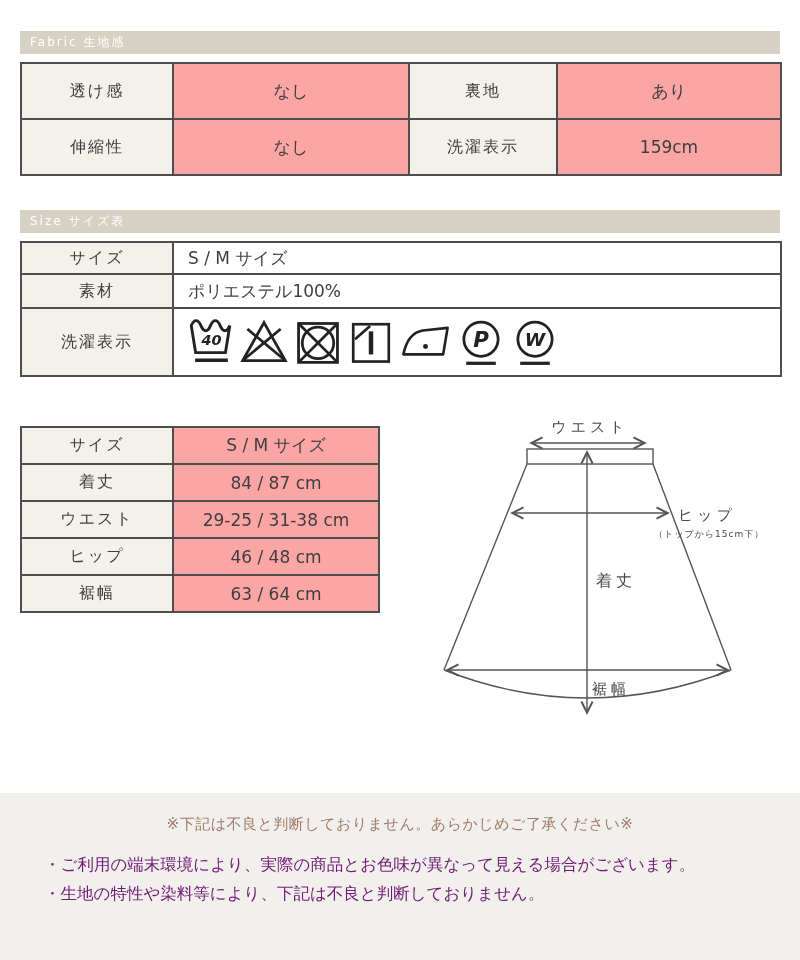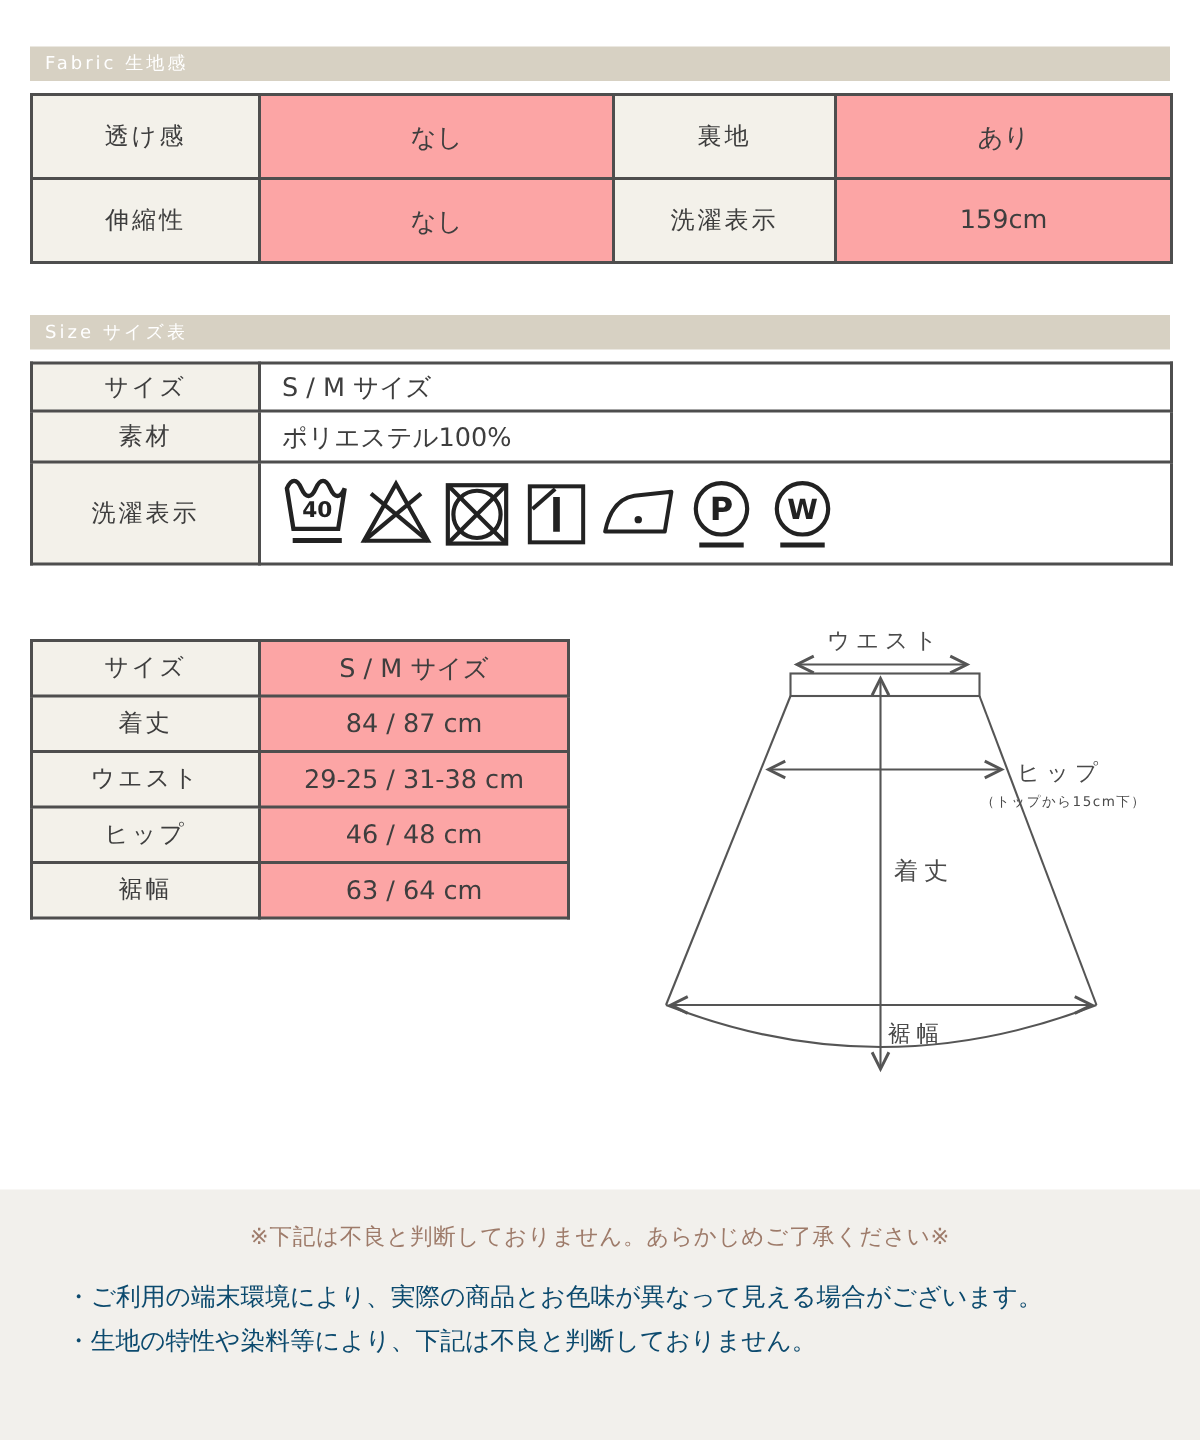--- a/index.html
+++ b/index.html
@@ -25,40 +25,40 @@
 
   .fabric-table { position:absolute; top:62px; left:20px; width:760px; }
   .fabric-table td { height:56px; }
 
   .spec-table { position:absolute; top:241px; left:20px; width:760px; }
   .spec-table tr.r1 td { height:32px; }
   .spec-table tr.r2 td { height:34px; }
   .spec-table tr.r3 td { height:68px; }
 
   .care-cell { padding:2px 0 2px 8px; }
-  .care-icons { display:flex; align-items:center; gap:4px; }
+  .care-icons { display:flex; align-items:center; gap:4px;font-style:italic; }
   .care-icons svg { display:block; }
 
   .size-table { position:absolute; top:426px; left:20px; width:358px; }
   .size-table td { height:37px; }
 
   .diagram { position:absolute; top:413px; left:406px; }
   .diagram text { fill:#4a4a4a; font-family:"DejaVu Sans","Liberation Sans",sans-serif; }
 
   .notes {
     position:absolute; top:793px; left:0; width:800px; height:167px;
     background:#f2f0ec;
   }
   .notes-heading {
     margin-top:22px; text-align:center; font-size:15px; color:#9e7b6a;
     letter-spacing:0.5px;
   }
   .notes-list { margin:17px 0 0 44px; list-style:none; }
   .notes-list li {
-    font-size:16.5px; color:#0c4a6e; line-height:28.5px; white-space:nowrap;
+    font-size:16.5px; color:#701a75; line-height:28.5px; white-space:nowrap;
   }
 </style>
 </head>
 <body>
 
 <div class="page">
 
   <div class="section-bar bar-fabric">Fabric 生地感</div>
 
   <table class="fabric-table">

